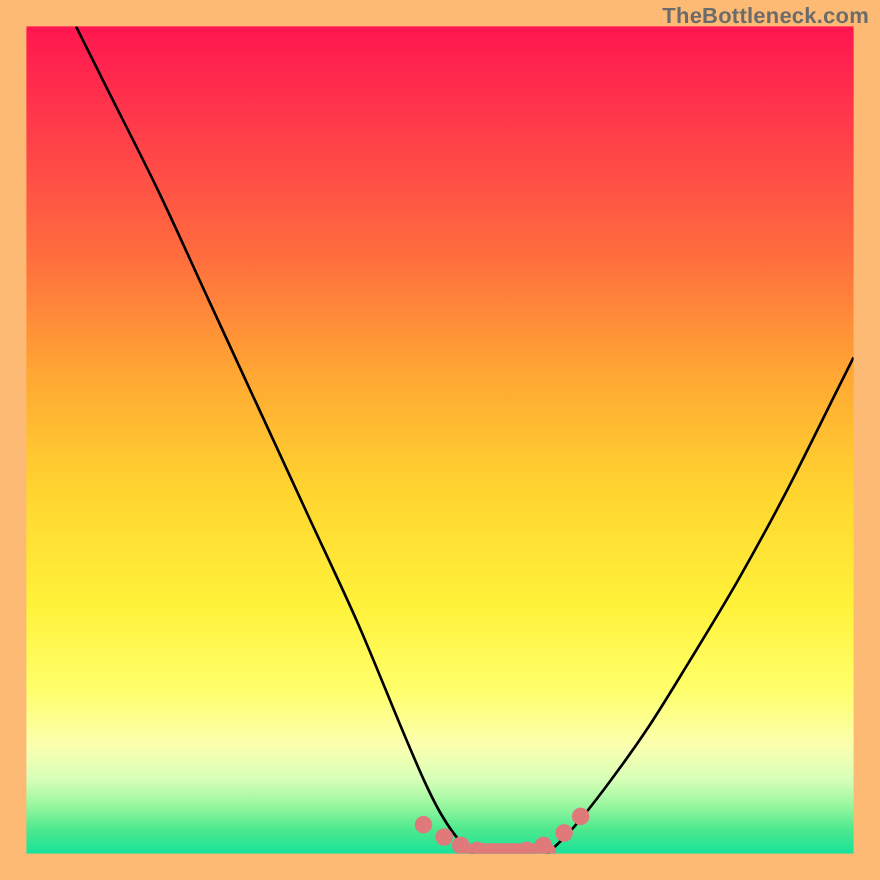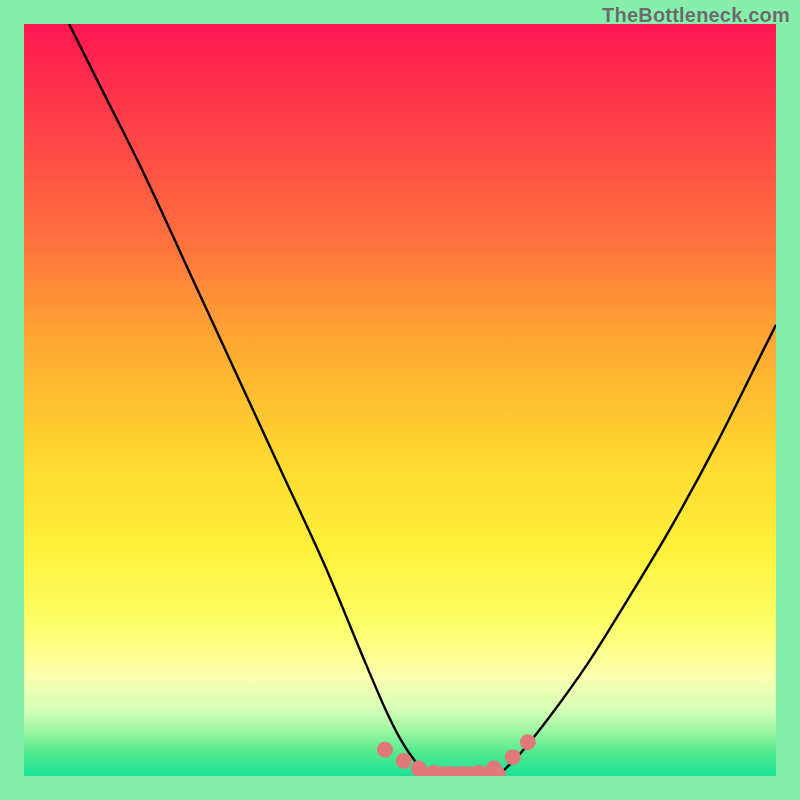--- a/index.html
+++ b/index.html
@@ -6,21 +6,21 @@
     margin: 0;
     padding: 0;
     width: 800px;
     height: 800px;
     background: #000;
     overflow: hidden;
   }
   .frame {
     position: absolute;
     inset: 0;
-    background: #86efac;
+    background: #fdba74;
     padding-left: 25px;
   }
   .plot-area {
     position: absolute;
     left: 24px;
     top: 24px;
     width: 752px;
     height: 752px;
     background: linear-gradient(
       to bottom,

